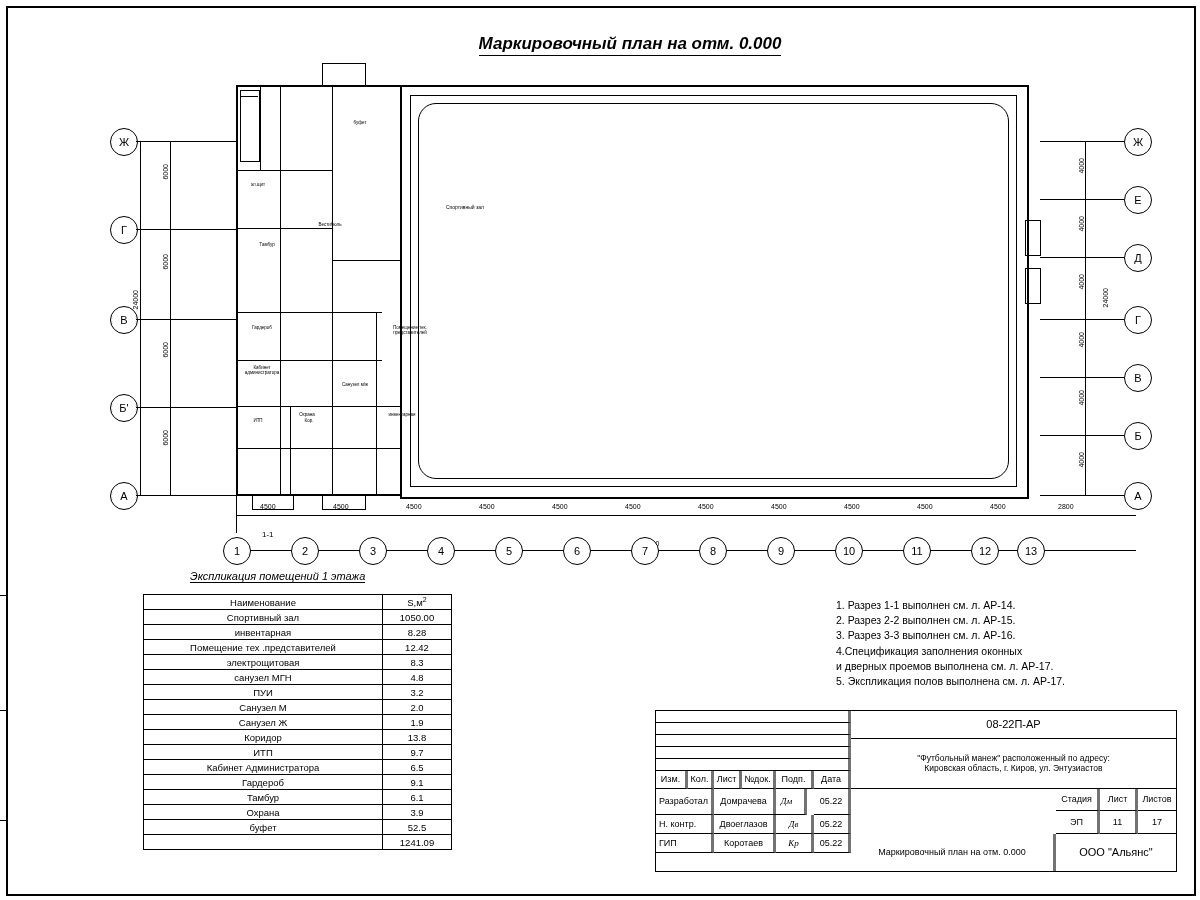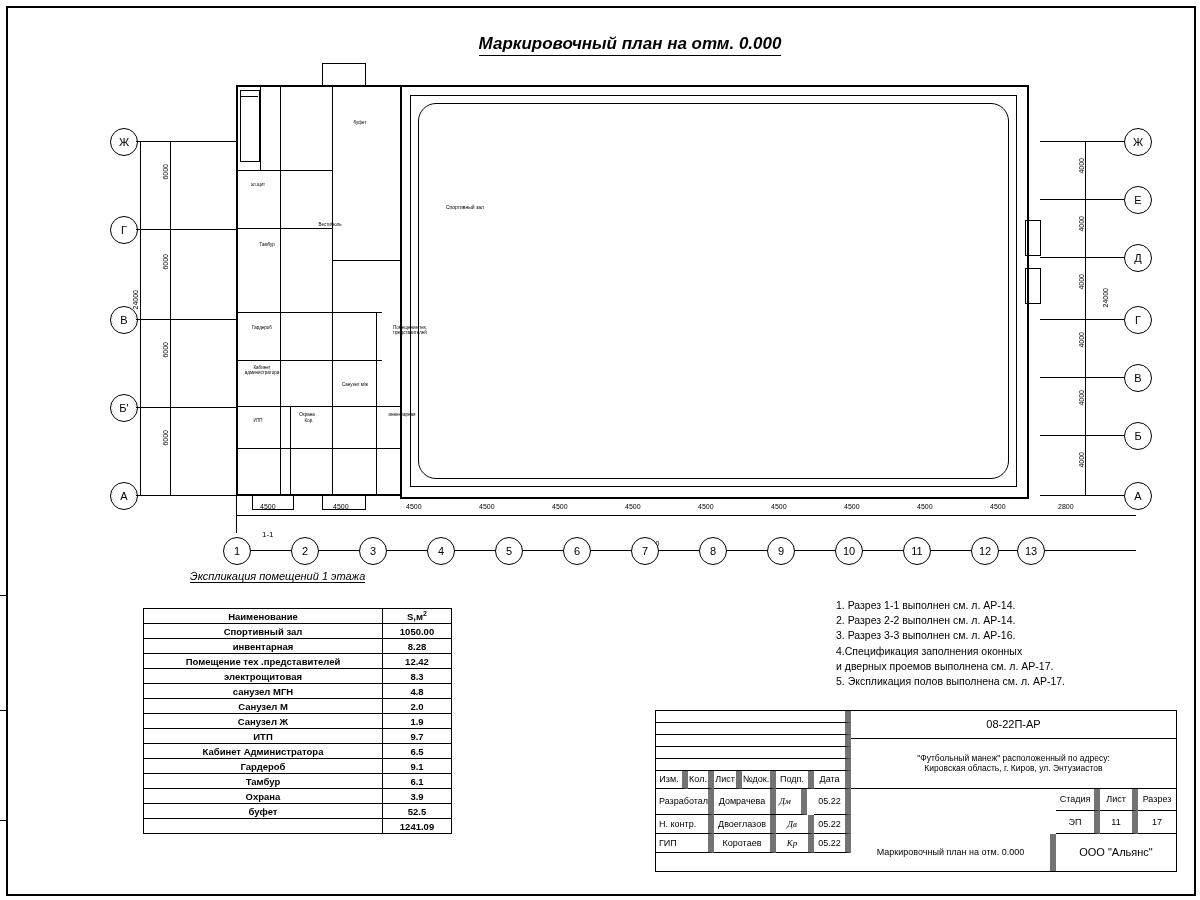--- a/index.html
+++ b/index.html
@@ -20,31 +20,31 @@
   .dim-v{writing-mode:vertical-rl;transform:rotate(180deg);}
 
   .wall{position:absolute;background:#000;}
   .room{position:absolute;border:1px solid #000;}
   .hall{position:absolute;border:2px solid #000;}
   .hall-inner{position:absolute;border:1px solid #000;}
   .lbl{position:absolute;font-size:4.5px;text-align:center;line-height:1.15;}
 
   
   .explic-title{position:absolute;left:190px;top:570px;font-size:11px;font-style:italic;border-bottom:1px solid #000;}
-  table.rooms{position:absolute;left:143px;top:608px;border-collapse:collapse;font-size:9.5px;font-weight:bold;}
+  table.rooms{position:absolute;left:143px;top:594px;border-collapse:collapse;font-size:9.5px;}
   table.rooms td{border:1px solid #000;height:14px;padding:0 4px;}
   table.rooms td.name{width:230px;text-align:center;}
   table.rooms td.val{width:60px;text-align:center;}
 
   
   .notes{position:absolute;left:805px;top:598px;font-size:10.5px;line-height:1.45;margin-left:31px;}
 
   
   .stamp{position:absolute;left:655px;top:710px;width:520px;height:160px;border:1px solid #000;}
-  .stamp div.cell{position:absolute;box-sizing:border-box;border-right:6px solid #737373;border-bottom:1px solid #000;
+  .stamp div.cell{position:absolute;box-sizing:border-box;border-right:3px solid #737373;border-bottom:1px solid #000;
      font-size:9px;display:flex;align-items:center;justify-content:center;text-align:center;line-height:1.15;}
   .sig{font-family:"Liberation Serif",serif;font-style:italic;font-size:13px;}
 </style>
 </head>
 <body>
 
 <div id="sheet">
   <div class="frame-outer"></div>
   <div class="frame-left-stub" style="top:595px;"></div>
   <div class="frame-left-stub" style="top:710px;"></div>
@@ -201,28 +201,36 @@
         </tr>
         <tr>
           <td class="name">электрощитовая</td>
           <td class="val">8.3</td>
         </tr>
         <tr>
           <td class="name">санузел МГН</td>
           <td class="val">4.8</td>
         </tr>
         <tr>
+          <td class="name">ПУИ</td>
+          <td class="val">3.2</td>
+        </tr>
+        <tr>
           <td class="name">Санузел М</td>
           <td class="val">2.0</td>
         </tr>
         <tr>
           <td class="name">Санузел Ж</td>
           <td class="val">1.9</td>
         </tr>
         <tr>
+          <td class="name">Коридор</td>
+          <td class="val">13.8</td>
+        </tr>
+        <tr>
           <td class="name">ИТП</td>
           <td class="val">9.7</td>
         </tr>
         <tr>
           <td class="name">Кабинет Администратора</td>
           <td class="val">6.5</td>
         </tr>
         <tr>
           <td class="name">Гардероб</td>
           <td class="val">9.1</td>
@@ -241,21 +249,21 @@
         </tr>
         <tr>
           <td class="name"></td>
           <td class="val">1241.09</td>
         </tr>
       </tbody>
   </table>
 
   <div class="notes">
     <div>1. Разрез 1-1 выполнен см. л. АР-14.</div>
-    <div>2. Разрез 2-2 выполнен см. л. АР-14.</div>
+    <div>2. Разрез 2-2 выполнен см. л. АР-15.</div>
     <div>3. Разрез 3-3 выполнен см. л. АР-16.</div>
     <div>4.Спецификация заполнения оконных</div>
     <div>   и дверных проемов выполнена см. л. АР-17.</div>
     <div>5. Экспликация полов выполнена см. л. АР-17.</div>
   </div>
 
   <div class="stamp">
 
     <div class="cell" style="left:0;top:0;width:195px;height:12px;"></div>
     <div class="cell" style="left:0;top:12px;width:195px;height:12px;"></div>
@@ -286,21 +294,21 @@
     <div class="cell" style="left:158px;top:123px;width:37px;height:19px;">05.22</div>
 
     <div class="cell" style="left:195px;top:0;width:325px;height:28px;border-right:none;font-size:11px;">08-22П-АР</div>
     <div class="cell" style="left:195px;top:28px;width:325px;height:50px;border-right:none;font-size:8.5px;white-space:pre-line;">"Футбольный манеж" расположенный по адресу:
 Кировская область, г. Киров, ул. Энтузиастов</div>
 
     <div class="cell" style="left:195px;top:123px;width:205px;height:37px;border-bottom:none;font-size:9px;">Маркировочный план на отм. 0.000</div>
 
     <div class="cell" style="left:400px;top:78px;width:44px;height:22px;">Стадия</div>
     <div class="cell" style="left:444px;top:78px;width:38px;height:22px;">Лист</div>
-    <div class="cell" style="left:482px;top:78px;width:38px;height:22px;border-right:none;">Разрез</div>
+    <div class="cell" style="left:482px;top:78px;width:38px;height:22px;border-right:none;">Листов</div>
 
     <div class="cell" style="left:400px;top:100px;width:44px;height:23px;">ЭП</div>
     <div class="cell" style="left:444px;top:100px;width:38px;height:23px;">11</div>
     <div class="cell" style="left:482px;top:100px;width:38px;height:23px;border-right:none;">17</div>
 
     <div class="cell" style="left:400px;top:123px;width:120px;height:37px;border-right:none;border-bottom:none;font-size:11px;">ООО "Альянс"</div>
   </div>
 </div>
 
 </body></html>

